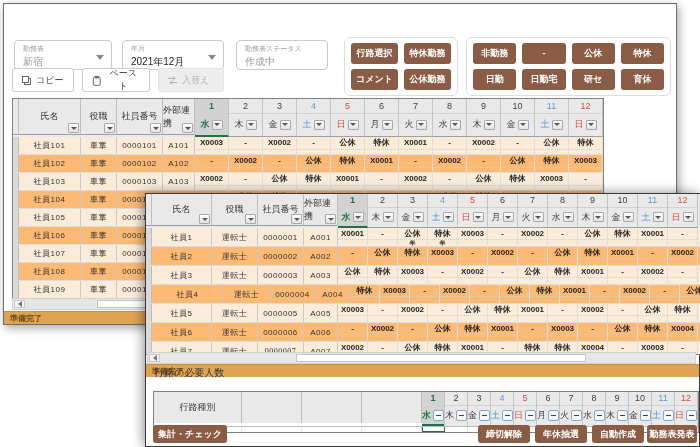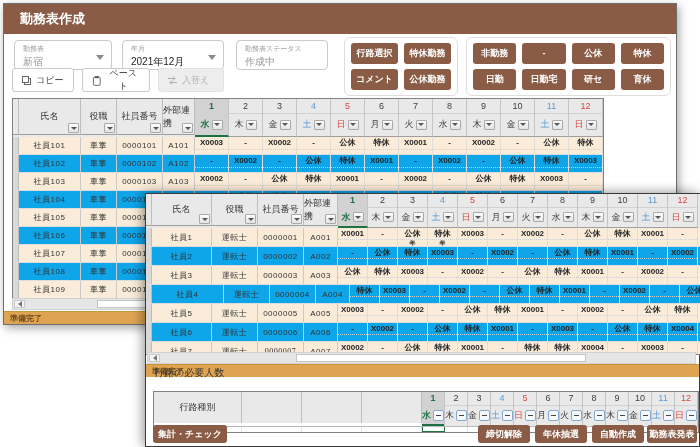--- a/index.html
+++ b/index.html
@@ -57,21 +57,21 @@
   .g-num{font-size:9px;text-align:center;color:#3f3f3f;}
   .g-dow{display:flex;align-items:center;justify-content:center;gap:2px;border-top:1px solid #d2d2d2;}
   .g-dchar{font-size:9px;color:#3f3f3f;}
   .g-daycol.sat .g-num,.g-daycol.sat .g-dchar{color:#5b9bd5;}
   .g-daycol.sun .g-num,.g-daycol.sun .g-dchar{color:#d9483e;}
   .g-daycol.today{background:#d2d2d2;border-bottom:2px solid #1e7145;}
   .g-daycol.today .g-num,.g-daycol.today .g-dchar{color:#1e7145;font-weight:bold;}
   .g-daycol.today .g-num{background:#d2d2d2;}
 
   .g-body{overflow:hidden;background:#fff;}
-  .g-row{display:flex;border-bottom:1px solid #dcdcdc;box-sizing:border-box;background:#0ea5e9;}
+  .g-row{display:flex;border-bottom:1px solid #dcdcdc;box-sizing:border-box;background:#fdba74;}
   .g-row.odd{background:#faecd9;}
   .g-left{border-right:1px solid #c9c9c9;display:flex;align-items:center;justify-content:center;
     font-size:8px;color:#333;box-sizing:border-box;letter-spacing:.5px;white-space:nowrap;overflow:hidden;}
   .g-cell{border-right:1px solid #e0ddd6;display:flex;flex-direction:column;box-sizing:border-box;}
   .g-cell .v{font-size:8px;font-weight:bold;text-align:center;color:#222;white-space:nowrap;overflow:hidden;}
   .g-cell .s{flex:1;border-top:1px dotted #cfcfcf;font-size:6px;font-weight:bold;
     text-align:center;color:#333;line-height:6px;}
 
   .grid1 .g-hcell{height:36px;}
   .grid1 .g-num{height:14px;line-height:14px;}
@@ -119,21 +119,20 @@
   .rt-sliver .today-s{border:1px solid #1e7145;border-top:none;}
 
   .bottom-btn{position:absolute;top:231px;height:18px;background:#8a5c46;color:#fff;border:none;
     border-radius:3px;font-size:9px;font-weight:bold;line-height:18px;text-align:center;
     white-space:nowrap;font-family:inherit;padding:0;}
 </style>
 </head>
 <body>
 
 <div class="window" id="win1">
-  <div class="titlebar">勤務表作成</div>
 
   <div class="field" style="left:10px;width:98px;">
     <span class="fld-label">勤務表</span>
     <span class="fld-value muted">新宿</span>
     <span class="fld-caret"></span>
   </div>
   <div class="field" style="left:118px;width:102px;">
     <span class="fld-label">年月</span>
     <span class="fld-value">2021年12月</span>
     <span class="fld-caret"></span>

